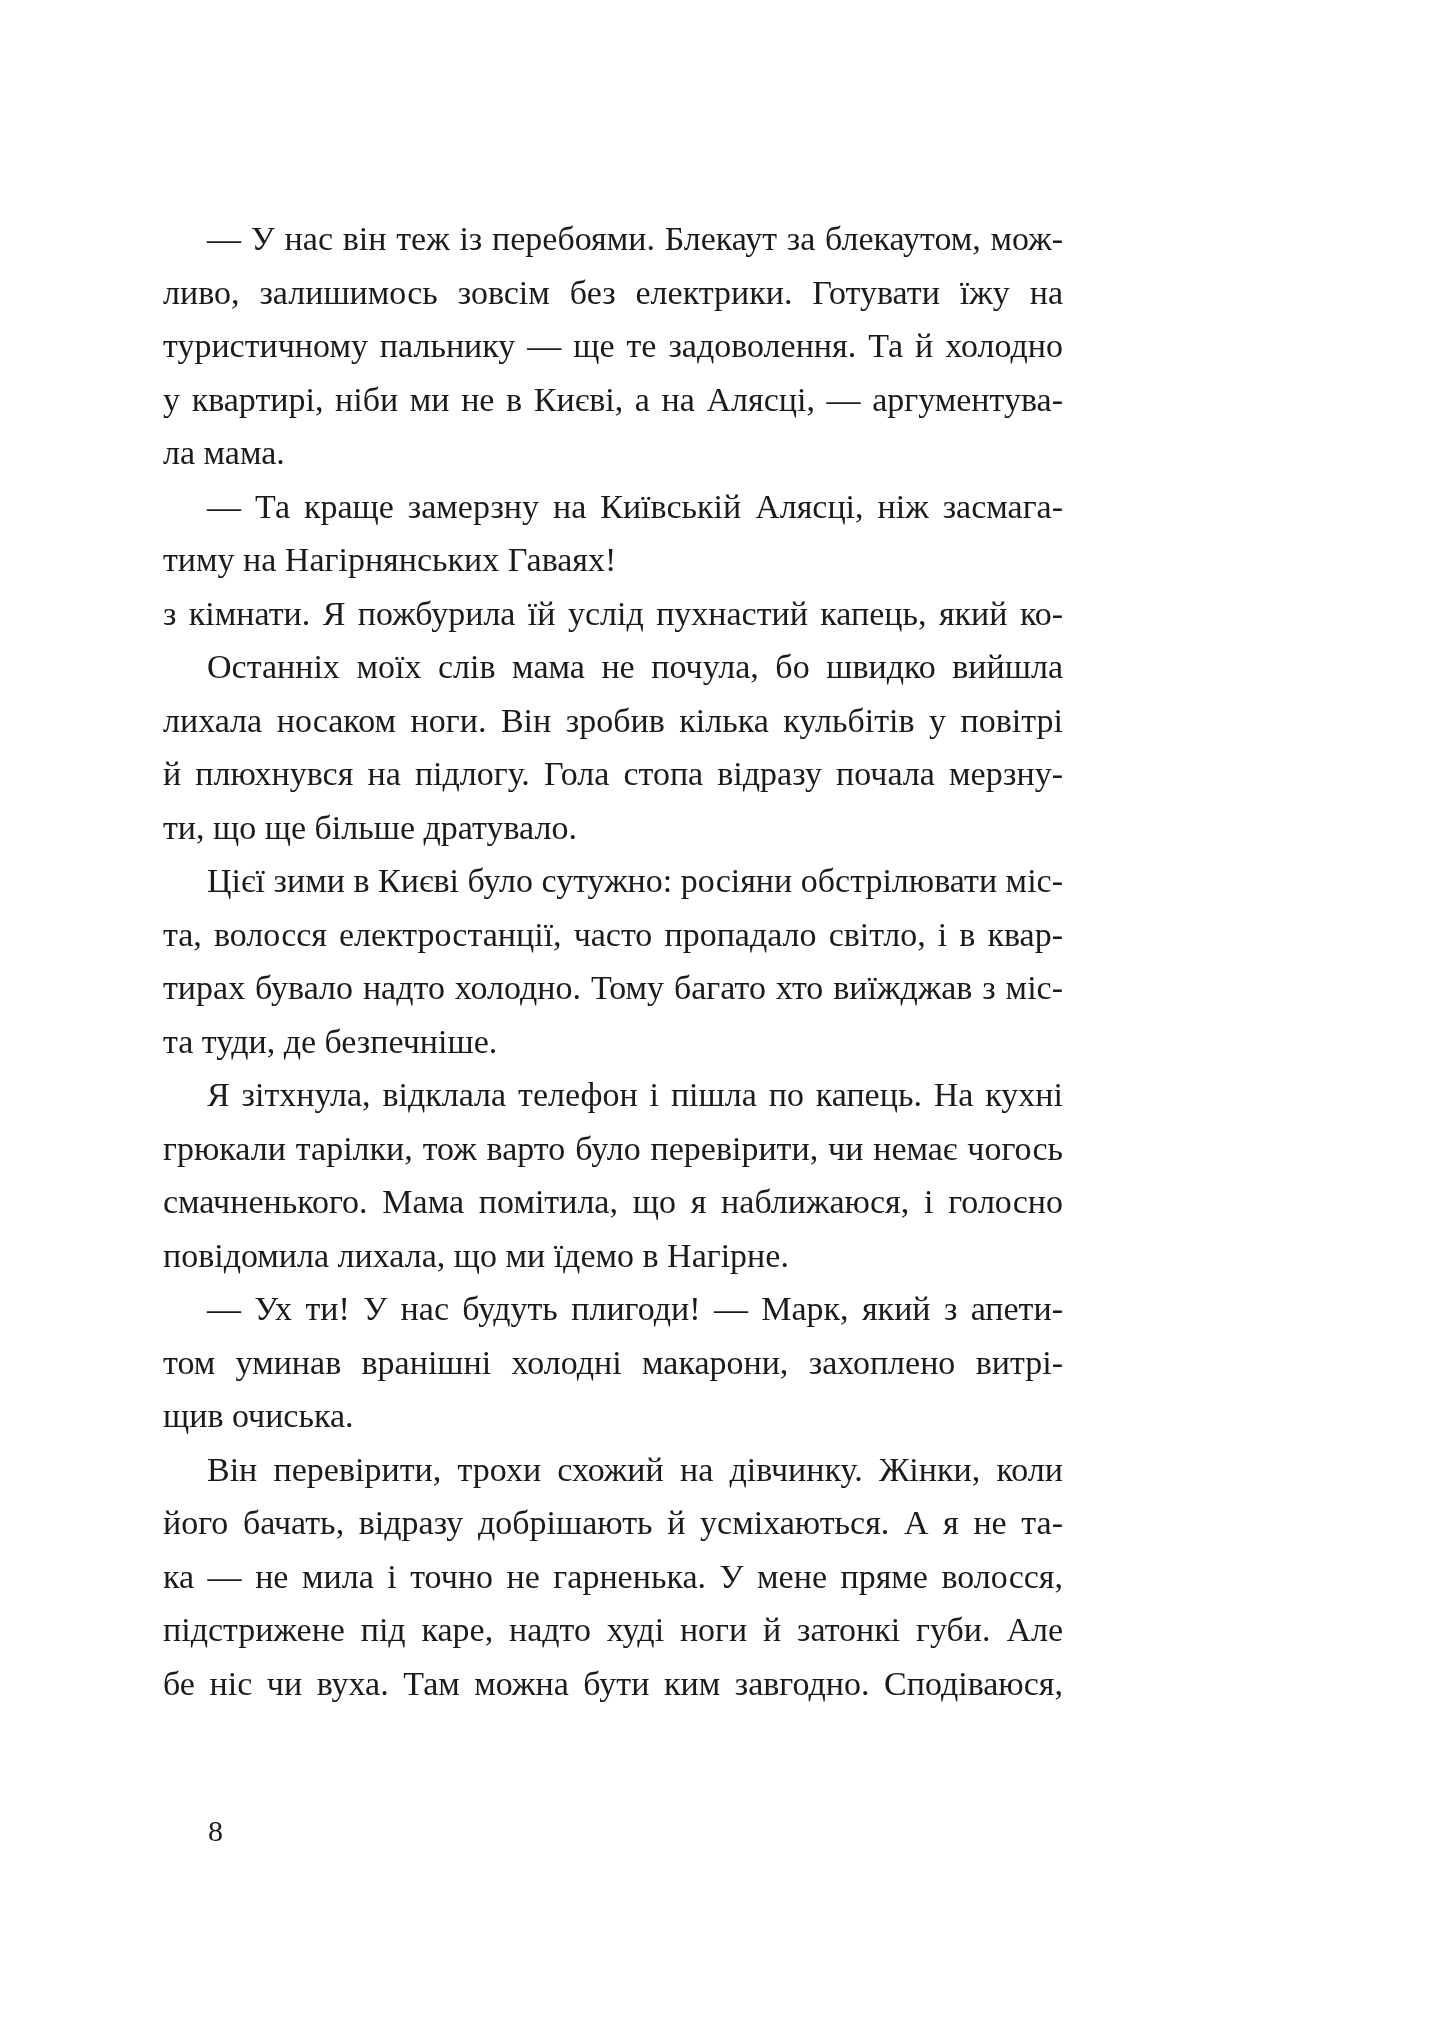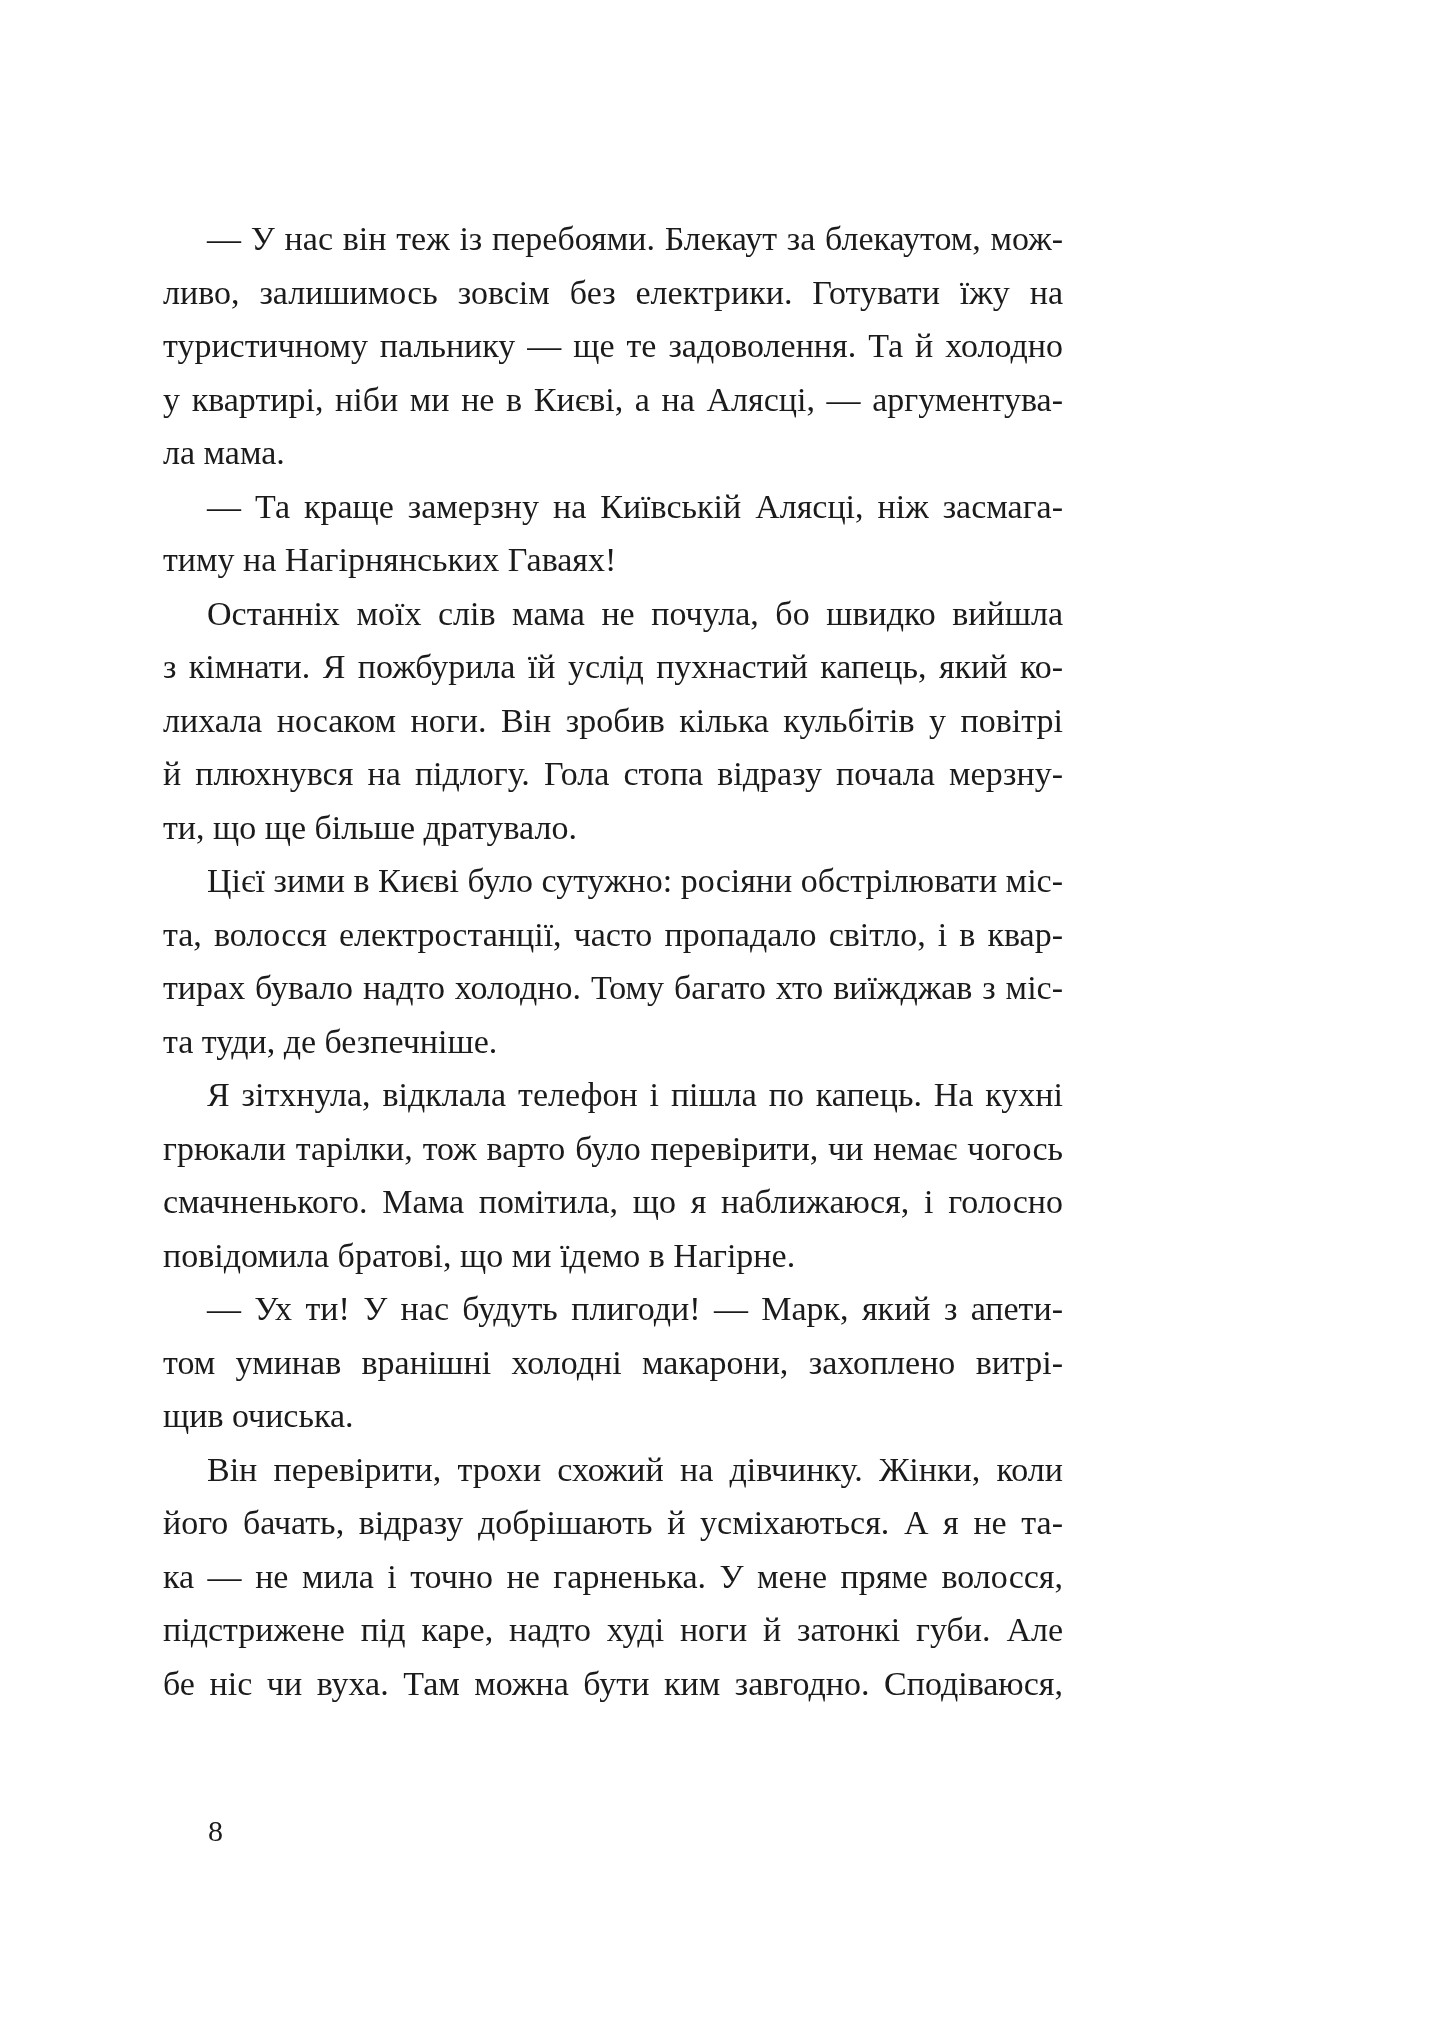--- a/index.html
+++ b/index.html
@@ -63,37 +63,37 @@
         <div class="line">ливо, залишимось зовсім без електрики. Готувати їжу на</div>
         <div class="line">туристичному пальнику — ще те задоволення. Та й холодно</div>
         <div class="line">у квартирі, ніби ми не в Києві, а на Алясці, — аргументува-</div>
         <div class="line flush">ла мама.</div>
       </div>
       <div class="paragraph">
         <div class="line first-line">— Та краще замерзну на Київській Алясці, ніж засмага-</div>
         <div class="line flush">тиму на Нагірнянських Гаваях!</div>
       </div>
       <div class="paragraph">
+        <div class="line">з кімнати. Я пожбурила їй услід пухнастий капець, який ко-</div>
         <div class="line first-line">Останніх моїх слів мама не почула, бо швидко вийшла</div>
-        <div class="line">з кімнати. Я пожбурила їй услід пухнастий капець, який ко-</div>
         <div class="line">лихала носаком ноги. Він зробив кілька кульбітів у повітрі</div>
         <div class="line">й плюхнувся на підлогу. Гола стопа відразу почала мерзну-</div>
         <div class="line flush">ти, що ще більше дратувало.</div>
       </div>
       <div class="paragraph">
         <div class="line first-line">Цієї зими в Києві було сутужно: росіяни обстрілювати міс-</div>
         <div class="line">та, волосся електростанції, часто пропадало світло, і в квар-</div>
         <div class="line">тирах бувало надто холодно. Тому багато хто виїжджав з міс-</div>
         <div class="line flush">та туди, де безпечніше.</div>
       </div>
       <div class="paragraph">
         <div class="line first-line">Я зітхнула, відклала телефон і пішла по капець. На кухні</div>
         <div class="line">грюкали тарілки, тож варто було перевірити, чи немає чогось</div>
         <div class="line">смачненького. Мама помітила, що я наближаюся, і голосно</div>
-        <div class="line flush">повідомила братові, що ми їдемо в Нагірне.</div>
+        <div class="line flush">повідомила лихала, що ми їдемо в Нагірне.</div>
       </div>
       <div class="paragraph">
         <div class="line first-line">— Ух ти! У нас будуть плигоди! — Марк, який з апети-</div>
         <div class="line">том уминав вранішні холодні макарони, захоплено витрі-</div>
         <div class="line flush">щив очиська.</div>
       </div>
       <div class="paragraph">
         <div class="line first-line">Він перевірити, трохи схожий на дівчинку. Жінки, коли</div>
         <div class="line">його бачать, відразу добрішають й усміхаються. А я не та-</div>
         <div class="line">ка — не мила і точно не гарненька. У мене пряме волосся,</div>

